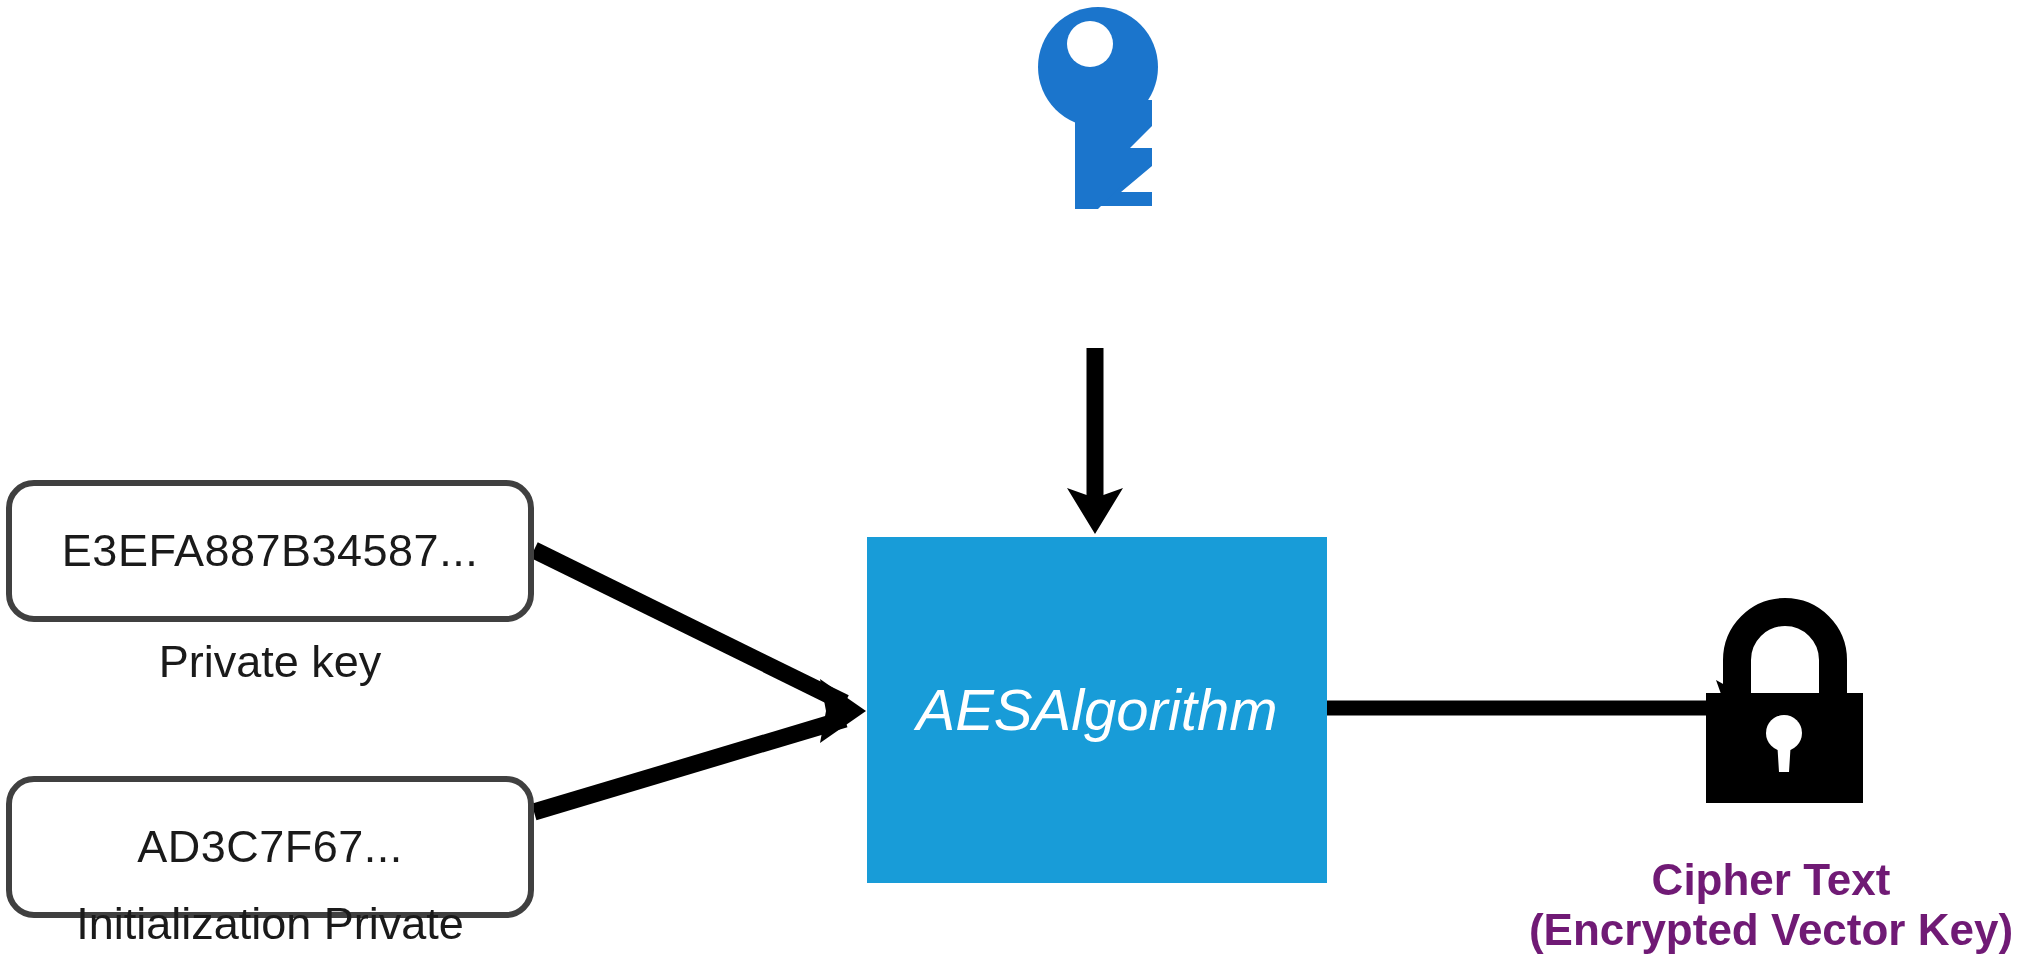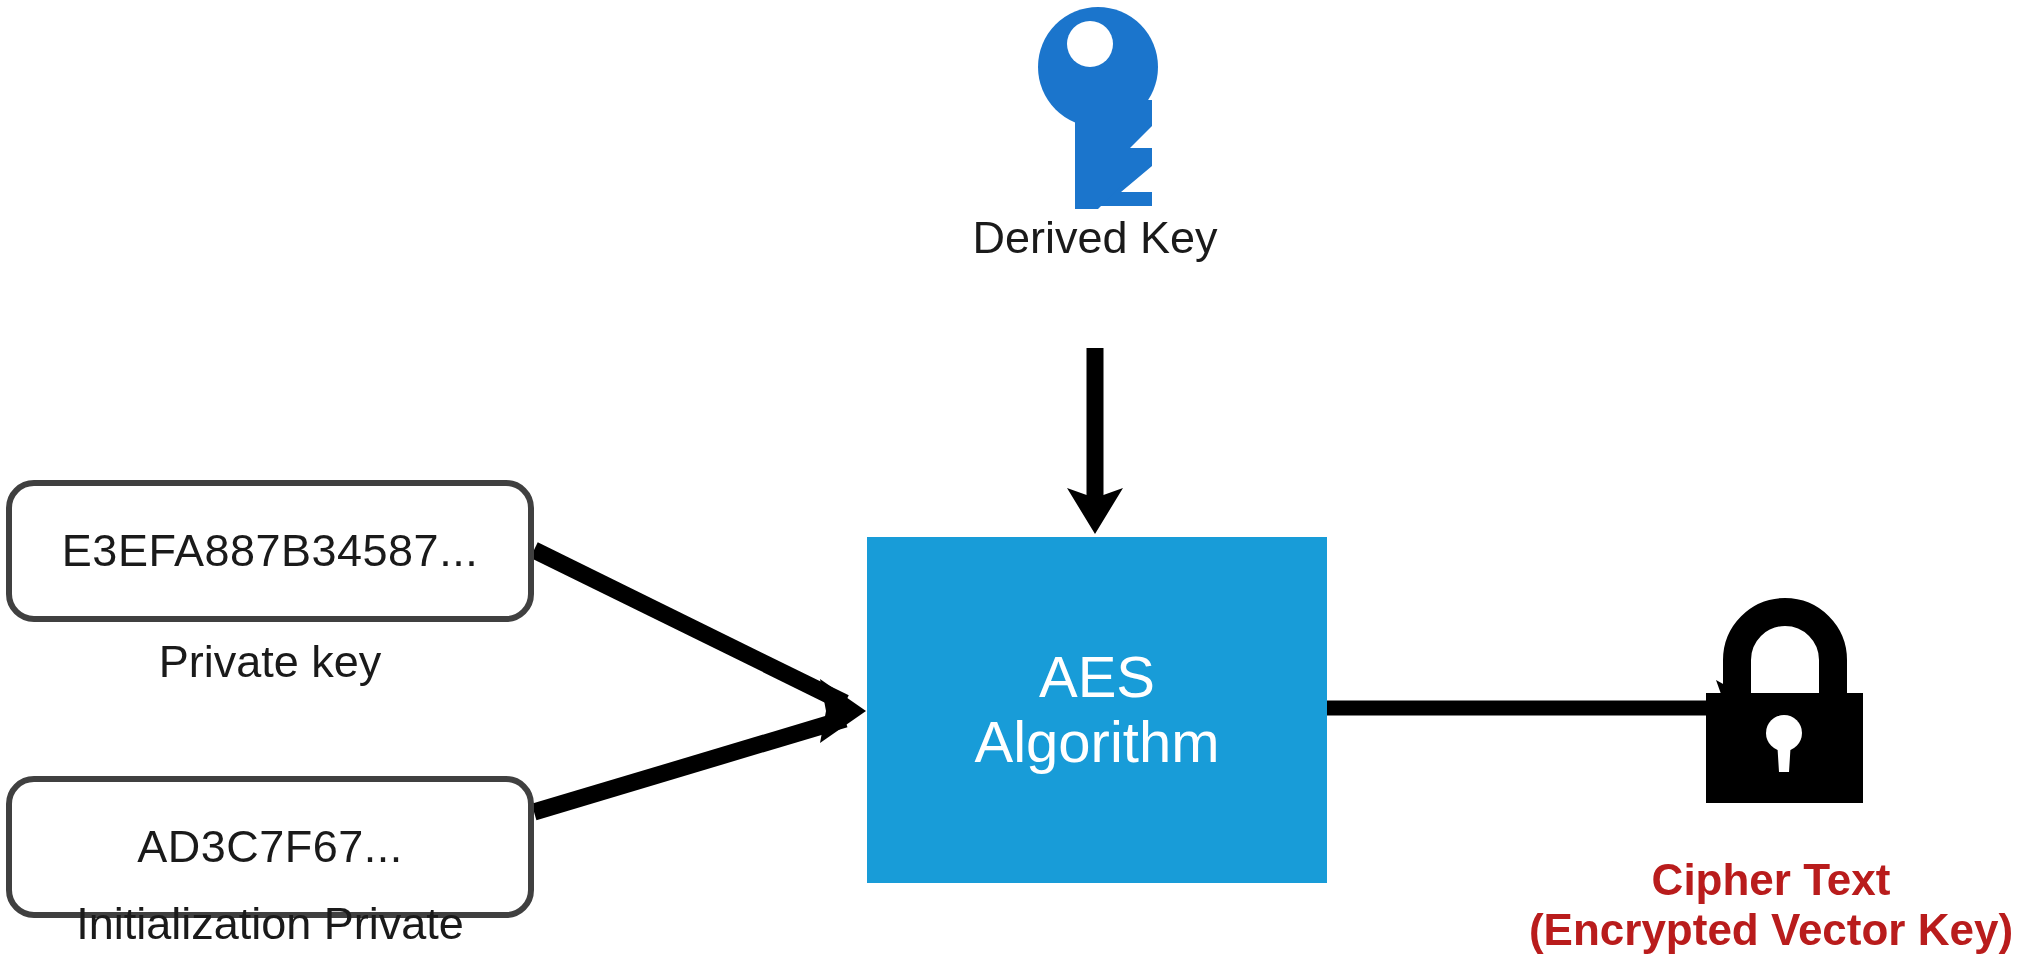--- a/index.html
+++ b/index.html
@@ -52,24 +52,24 @@
 
   
   #aes-block {
     position: absolute;
     left: 867px;
     top: 537px;
     width: 460px;
     height: 346px;
     background: #189cd8;
     display: flex;
-    flex-direction: column;
     align-items: center;
     justify-content: center;
     line-height: 1.12;
+    font-style: italic;
   }
   #aes-block .aes-line {
     color: #ffffff;
     font-size: 58px;
     white-space: nowrap;
   }
 
   
   #cap-derived-key {
     position: absolute;
@@ -84,21 +84,21 @@
 
   
   #cap-cipher {
     position: absolute;
     left: 1500px;
     top: 855px;
     width: 542px;
     text-align: center;
     font-weight: bold;
     font-size: 44px;
-    color: #b91c1c;
+    color: #701a75;
     line-height: 1.14;
   }
   #cap-cipher span { display: block; white-space: nowrap; }
 
   
   .layer {
     position: absolute;
     left: 0;
     top: 0;
     width: 2042px;
@@ -156,21 +156,20 @@
     <g fill="none" stroke="#000000" stroke-width="28">
       <path d="M 1737 700 L 1737 660 A 48 48 0 0 1 1833 660 L 1833 700"></path>
     </g>
     <rect x="1706" y="693" width="157" height="110" fill="#000000"></rect>
     <g fill="#ffffff">
       <circle cx="1784" cy="733" r="18"></circle>
       <polygon points="1777,740 1791,740 1789,772 1779,772"></polygon>
     </g>
   </svg>
 
-  <div id="cap-derived-key">Derived Key</div>
 
   <div class="io-box" id="box-private-key">
     <span class="io-value">E3EFA887B34587...</span>
   </div>
   <div class="io-caption" id="cap-private-key">Private key</div>
 
   <div class="io-box" id="box-iv">
     <span class="io-value">AD3C7F67...</span>
   </div>
   <div class="io-caption" id="cap-iv">Initialization Private</div>

